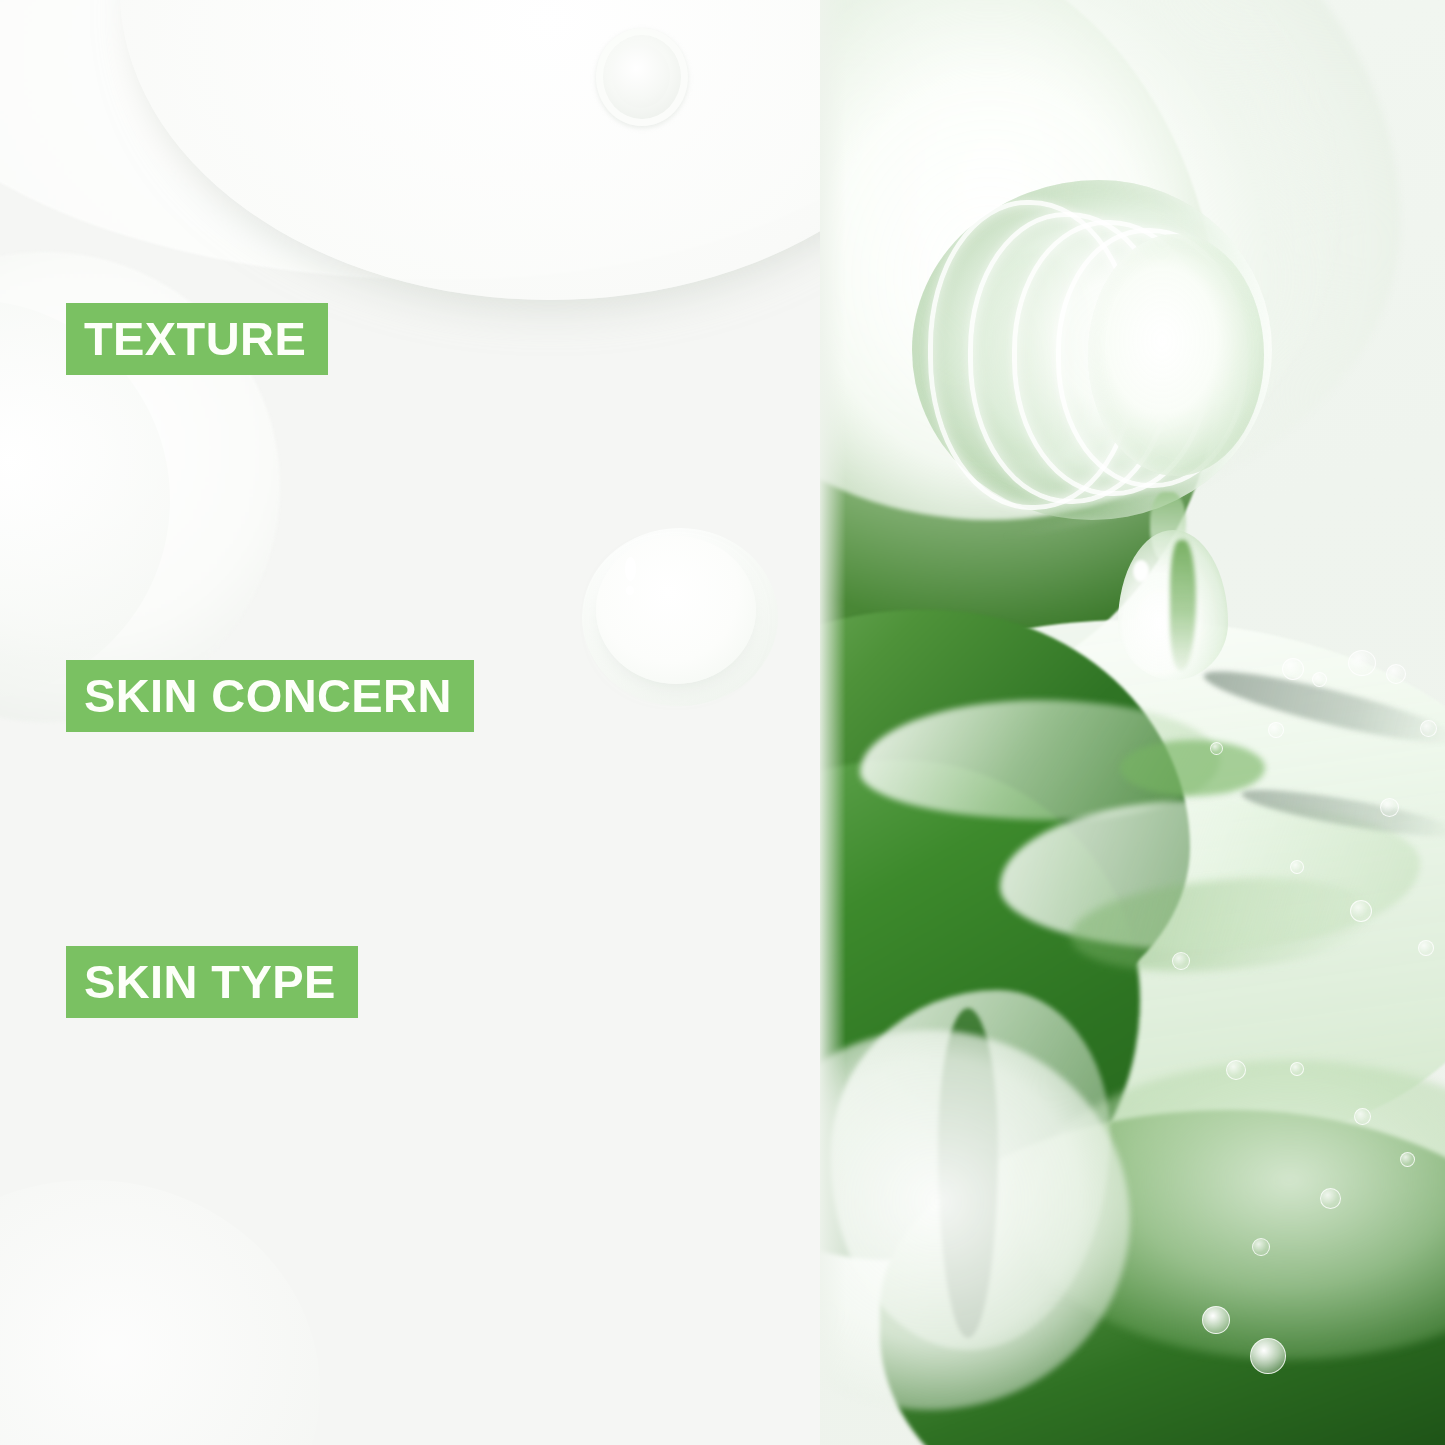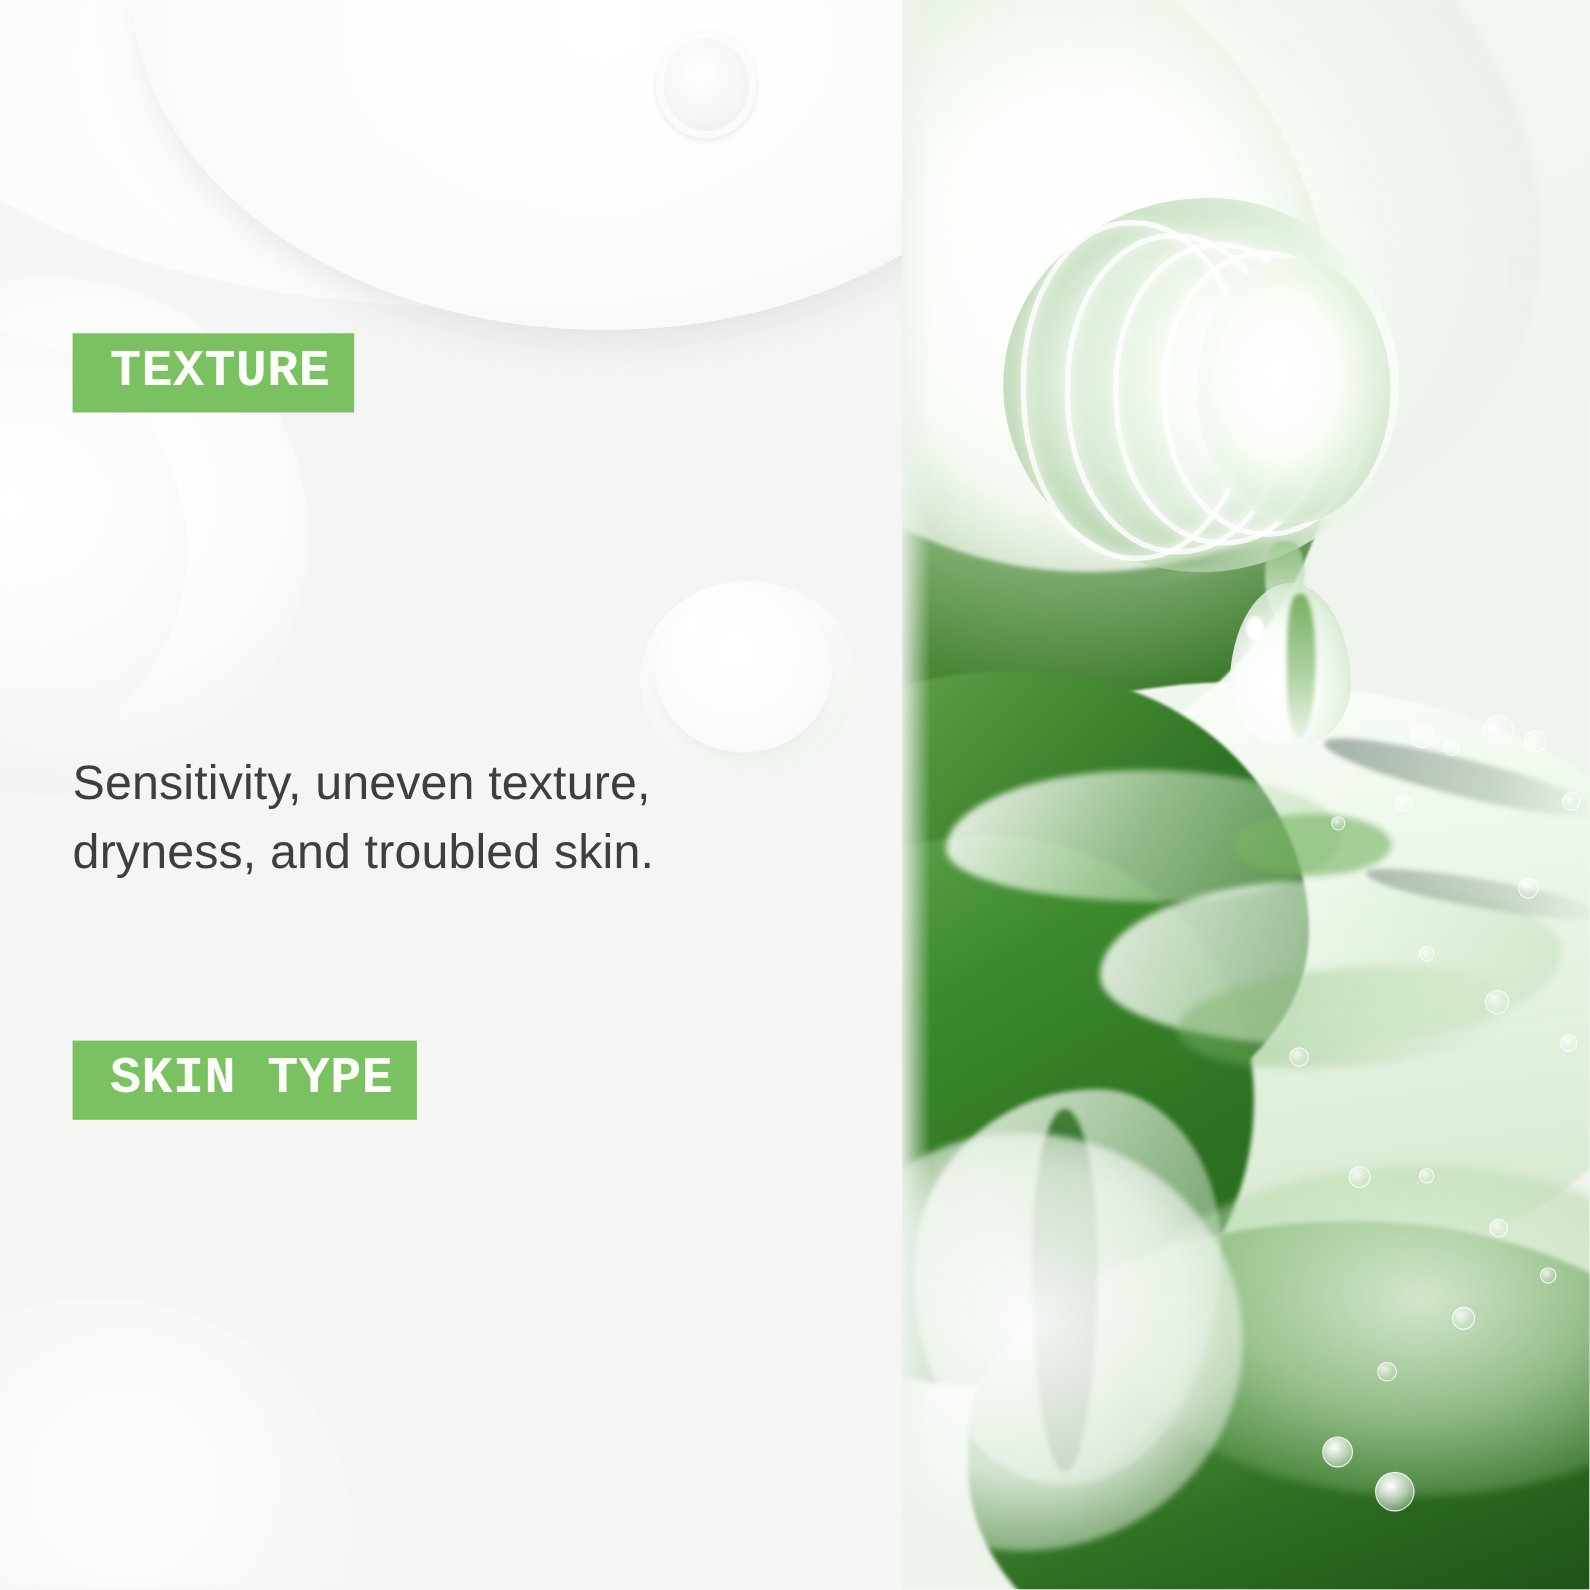--- a/index.html
+++ b/index.html
@@ -78,23 +78,22 @@
   .feature{position:absolute;left:66px;}
   .badge{
     display:inline-block;
     background:#7ac162;
     color:#fdfff9;
     font-size:47px;
     font-weight:bold;
     letter-spacing:0.4px;
     line-height:72px;
     height:72px;
-    padding:0 22px 0 34px;
+    padding:0 22px 0 18px;
     white-space:nowrap;
-    font-family:Liberation Mono, monospace;
   }
   .desc{
     margin:0;
     padding-top:20px;
     color:#3e3f3c;
     font-size:44px;
     line-height:63px;
     letter-spacing:0.1px;
     white-space:pre-line;
   }
@@ -303,22 +302,21 @@
     <div class="gel-droplet-spec"></div>
     <div class="gel-droplet-spec2"></div>
 
     <div class="content">
 
       <div class="feature" style="top:303px">
         <div class="badge">TEXTURE</div>
       </div>
 
       <div class="feature" style="top:660px">
-        <p class="desc">Sensitivity, uneven texture,
-dryness, and troubled skin.</p>
+        <div class="badge">SKIN CONCERN</div>
       </div>
 
       <div class="feature" style="top:946px">
         <div class="badge">SKIN TYPE</div>
       </div>
 
     </div>
   </div>
 
   <div class="right-panel">

